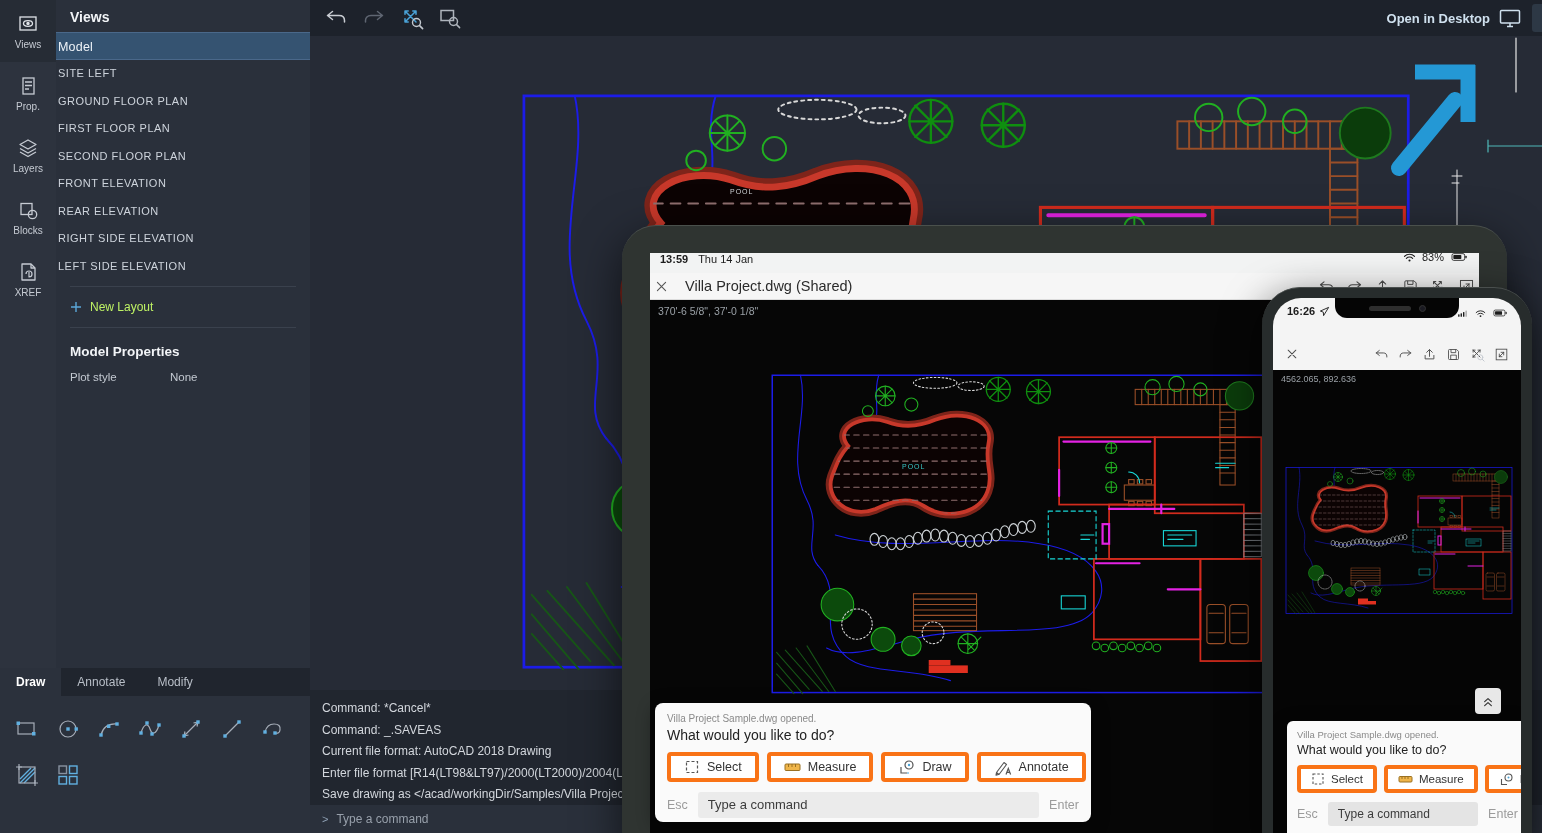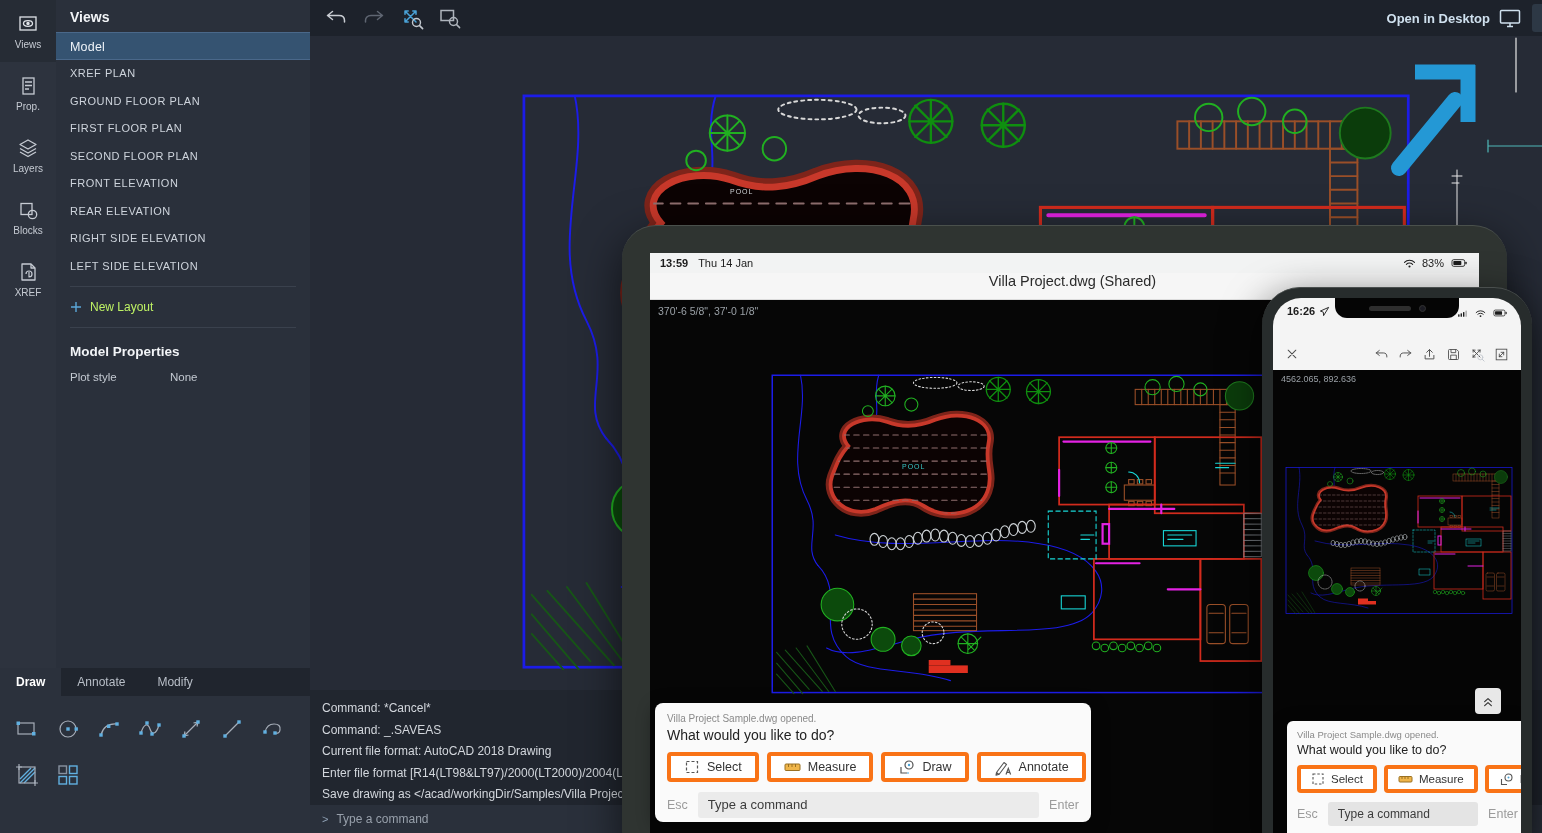--- a/index.html
+++ b/index.html
@@ -8,21 +8,21 @@
   .abs{position:absolute;}
   svg{display:block;}
   
   #rail{left:0;top:0;width:56px;height:668px;background:#2d333e;z-index:6;}
   .rail-item{width:56px;height:62px;display:flex;flex-direction:column;align-items:center;justify-content:center;gap:4px;color:#c6cbd3;cursor:pointer;}
   .rail-item.sel{background:#262c35;}
   .rail-item span{font-size:10px;}
   
   #views-panel{left:56px;top:0;width:254px;height:668px;background:#2a303b;z-index:6;color:#ced4dc;}
   .panel-title{font-size:14px;font-weight:bold;color:#f2f4f7;padding:9px 14px 7px 14px;}
-  .view-item{height:27.5px;line-height:27.5px;padding-left:14px;font-size:11px;letter-spacing:.5px;color:#ced4dc;cursor:pointer;}
+  .view-item{height:27.5px;line-height:27.5px;padding-left:2px;font-size:11px;letter-spacing:.5px;color:#ced4dc;cursor:pointer;}
   .view-item.sel{height:28px;line-height:28px;background:#355371;color:#eef3f8;font-size:12.5px;letter-spacing:.2px;border-top:1px solid #4a688a;border-bottom:1px solid #4a688a;}
   .divider{border-top:1px solid #3a414d;margin:6px 14px;}
   .new-layout{display:flex;align-items:center;gap:8px;color:#bef264;font-size:12px;padding:7px 14px;cursor:pointer;}
   .props-title{font-size:13.5px;font-weight:bold;color:#f2f4f7;padding:10px 14px 8px 14px;}
   .prop-row{display:flex;padding:4px 14px;font-size:11.5px;color:#c3c9d1;}
   .prop-row .k{width:100px;}
   .warn{padding:12px 14px 0 22px;font-size:11.5px;line-height:1.35;color:#c3c9d1;width:248px;}
   .link{color:#5ba7d9;cursor:pointer;}
   
   #tools{left:0;top:668px;width:310px;height:165px;background:#2b313c;z-index:6;}
@@ -41,25 +41,25 @@
   #canvas{left:310px;top:36px;width:1232px;height:654px;background:#262b36;overflow:hidden;z-index:1;}
   #cmd-area{left:310px;top:690px;width:1232px;height:115px;background:#21262f;z-index:2;padding:8px 0 0 12px;}
   .cmd-line{font-size:12px;color:#d3d7dd;line-height:21.5px;white-space:nowrap;}
   #cmd-bar{left:310px;top:805px;width:1232px;height:28px;background:#2a303b;z-index:2;display:flex;align-items:center;padding-left:12px;gap:8px;}
   #cmd-bar .chev{color:#8fa0b4;font-size:11px;}
   #cmd-bar .ph{color:#98a0ab;font-size:12px;}
   .pool-label{position:absolute;color:#37c7c7;font-size:7px;letter-spacing:1px;z-index:1;}
   
   #tablet{left:622px;top:225px;width:885px;height:640px;background:#2f3431;border-radius:34px;z-index:3;box-shadow:0 14px 46px rgba(0,0,0,.6);border-top:1px solid #4a504c;}
   #tab-screen{position:absolute;left:28px;top:27px;right:28px;bottom:0;background:#060606;overflow:hidden;}
-  .statusbar{height:20px;background:#f2f3f3;display:flex;align-items:center;padding:0 10px;color:#1c1c1c;}
+  .statusbar{height:20px;background:#f2f3f3;display:flex;align-items:flex-end;padding:8px 10px;color:#1c1c1c;}
   .statusbar .t{font-size:11px;font-weight:bold;}
   .statusbar .d{font-size:11px;margin-left:10px;}
   .statusbar .right{margin-left:auto;display:flex;align-items:center;gap:5px;}
-  .titlebar{height:27px;background:#f6f6f6;border-bottom:1px solid #dcdcdc;display:flex;align-items:center;padding:0 4px;flex-direction:column;}
+  .titlebar{height:27px;background:#f6f6f6;border-bottom:1px solid #dcdcdc;display:flex;align-items:center;padding:0 4px;}
   .titlebar .name{font-size:14.5px;color:#2b2b2b;margin-left:16px;}
   .titlebar .right{margin-left:auto;display:flex;align-items:center;gap:11px;color:#4d4d4d;}
   .coords{position:absolute;left:8px;font-size:10.5px;color:#9aa0a6;}
   
   .cmd-card{position:absolute;background:#fafafa;border-radius:8px;box-shadow:0 4px 18px rgba(0,0,0,.45);padding:10px 12px;overflow:hidden;}
   .cmd-card .msg{font-size:10px;color:#8a8a8a;}
   .cmd-card .q{font-size:14px;color:#222;margin-top:3px;}
   .act-row{display:flex;gap:8px;margin-top:9px;margin-right:-14px;overflow:hidden;}
   .act-btn{display:flex;align-items:center;gap:7px;background:#fff;border:4px solid #f97316;border-radius:4px;height:30px;padding:0 13px;font-size:12.5px;color:#333;white-space:nowrap;cursor:pointer;flex:none;}
   .inp-row{display:flex;align-items:center;gap:10px;margin-top:10px;}
@@ -362,21 +362,21 @@
             <path d="M9 13 a3 3 0 1 1 3 3 v-5" stroke-width="1.2"></path>
           </g>
         </svg>
     <span>XREF</span>
   </div>
 </div>
 
 <div id="views-panel" class="abs">
   <div class="panel-title">Views</div>
   <div class="view-item sel">Model</div>
-  <div class="view-item">XREF PLAN</div>
+  <div class="view-item">SITE LEFT</div>
   <div class="view-item">GROUND FLOOR PLAN</div>
   <div class="view-item">FIRST FLOOR PLAN</div>
   <div class="view-item">SECOND FLOOR PLAN</div>
   <div class="view-item">FRONT  ELEVATION</div>
   <div class="view-item">REAR  ELEVATION</div>
   <div class="view-item">RIGHT SIDE ELEVATION</div>
   <div class="view-item">LEFT SIDE  ELEVATION</div>
   <div class="divider"></div>
   <div class="new-layout">
     <svg width="12" height="12">

